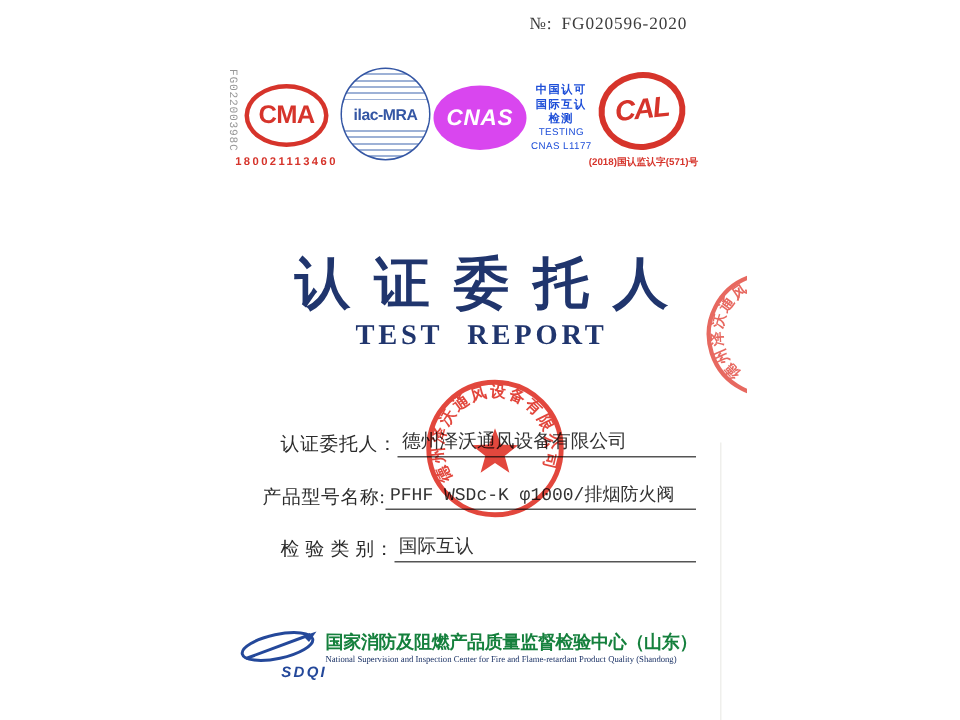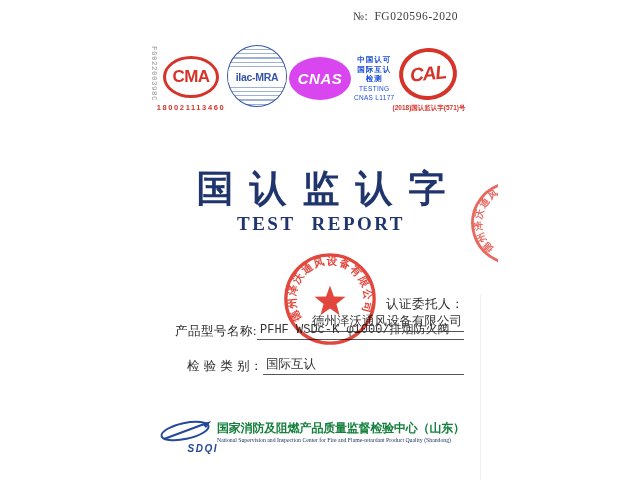--- a/index.html
+++ b/index.html
@@ -52,21 +52,21 @@
             color:#20356d;letter-spacing:16px;padding-left:16px;box-sizing:border-box;}
   .title-en{left:160px;top:213px;width:322px;text-align:center;font-family:"Liberation Serif",serif;
             font-weight:bold;font-size:19px;color:#20356d;letter-spacing:2.5px;word-spacing:9px;}
 
   
   .field{position:absolute;display:flex;align-items:flex-end;font-size:12.5px;}
   .flabel{font-family:"Liberation Serif",serif;color:#2b2b2b;white-space:nowrap;letter-spacing:.5px;}
   .fvalue{flex:1;border-bottom:1.2px solid #555;padding:0 2px 1px 3px;color:#333;
           font-family:"Liberation Serif",serif;white-space:nowrap;}
   .fvalue.mono{font-family:"Liberation Mono",monospace;font-size:12px;}
-  .f1{left:187px;top:296px;width:277px;flex-direction:column;}
+  .f1{left:187px;top:286px;width:277px;}
   .f2{left:175px;top:321px;width:289px;}
   .f3{left:187px;top:356px;width:277px;}
 
   
   .company-seal{left:282px;top:251px;width:96px;height:96px;mix-blend-mode:multiply;opacity:.92;}
   .edge-seal-clip{left:469px;top:179px;width:29px;height:90px;overflow:hidden;opacity:.75;}
   .edge-seal-clip svg{width:88px;height:88px;transform:rotate(-18deg);}
 
   
   .page-edge{left:480px;top:295px;width:1px;height:185px;background:#efefec;}
@@ -111,21 +111,21 @@
     <div class="zh">检测</div>
     <div class="en">TESTING</div>
     <div class="en">CNAS L1177</div>
   </div>
 
   <div class="abs cal">
     <span>CAL</span>
   </div>
   <div class="abs cal-cap">(2018)国认监认字(571)号</div>
 
-  <div class="abs title-zh">国认监认字</div>
+  <div class="abs title-zh">认证委托人</div>
   <div class="abs title-en">TEST REPORT</div>
 
   <div class="abs edge-seal-clip">
     <svg viewBox="0 0 100 100">
       <defs>
         <path id="ring2" d="M 24.5 75.5 A 36 36 0 1 1 75.5 75.5" fill="none"></path>
       </defs>
       <circle cx="50" cy="50" r="46" fill="none" stroke="#e0372c" stroke-width="3.2"></circle>
       <text font-size="11" fill="#e0372c" font-weight="bold" letter-spacing="1.5">
         <textPath href="#ring2" startOffset="6">德州泽沃通风设备有限公司</textPath>

